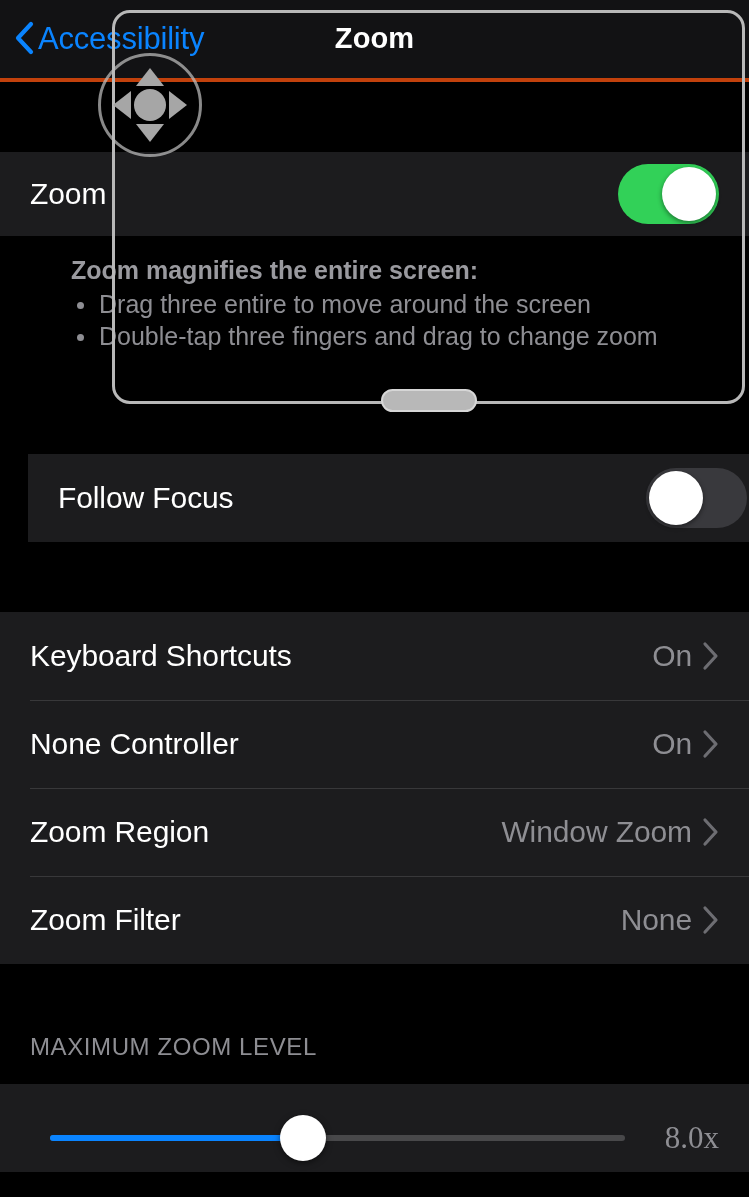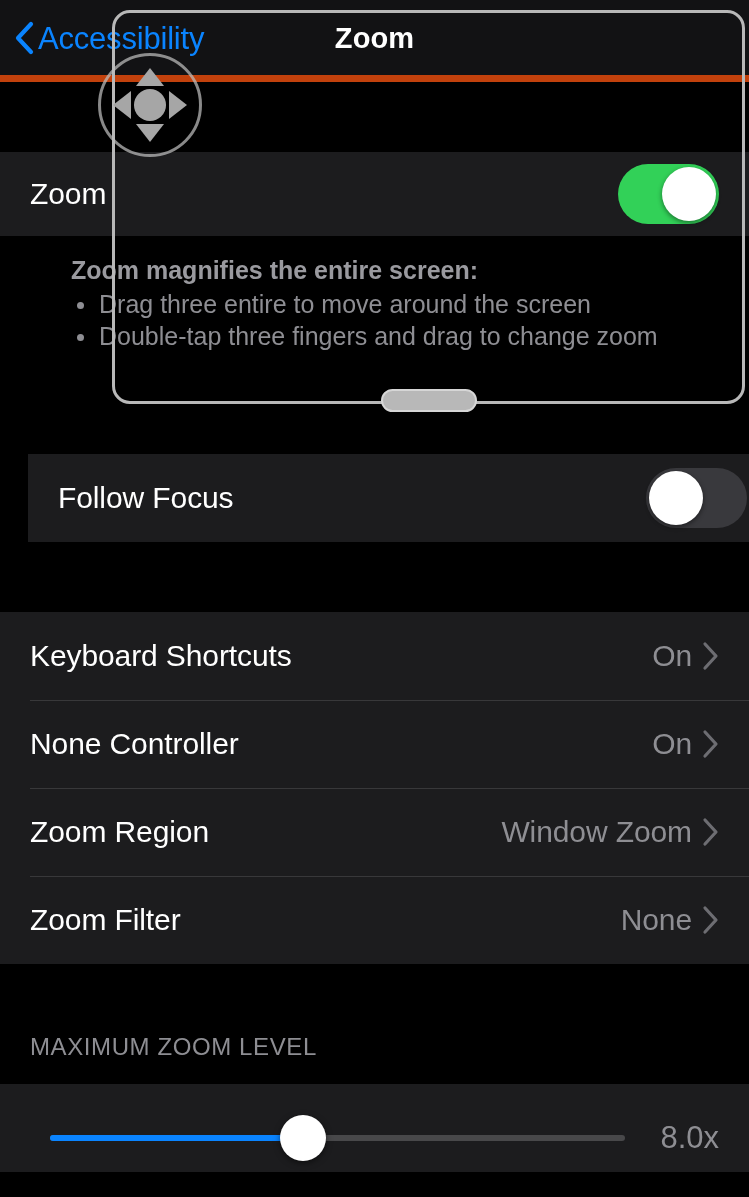--- a/index.html
+++ b/index.html
@@ -16,21 +16,21 @@
     -webkit-font-smoothing: antialiased;
   }
 
   
   .navbar {
     position: absolute;
     left: 0; top: 0;
     width: 749px;
     height: 82px;
     background: #121214;
-    border-bottom: 7px solid #c2410c;
+    border-bottom: 4px solid #c2410c;
     box-sizing: border-box;
     text-decoration: underline;
   }
   .back-button {
     position: absolute;
     left: 14px; top: 14px;
     display: flex;
     align-items: center;
     height: 48px;
     color: #0a84ff;
@@ -168,20 +168,21 @@
   }
 
   
   .slider-row {
     position: relative;
     height: 107px;
     display: flex;
     align-items: center;
     padding: 0 30px;
     box-sizing: border-box;
+    font-family: Liberation Serif, serif;
   }
   .slider-track-wrap {
     position: relative;
     width: 595px;
     height: 60px;
     display: flex;
     align-items: center;
   }
   .slider-track {
     position: absolute;

